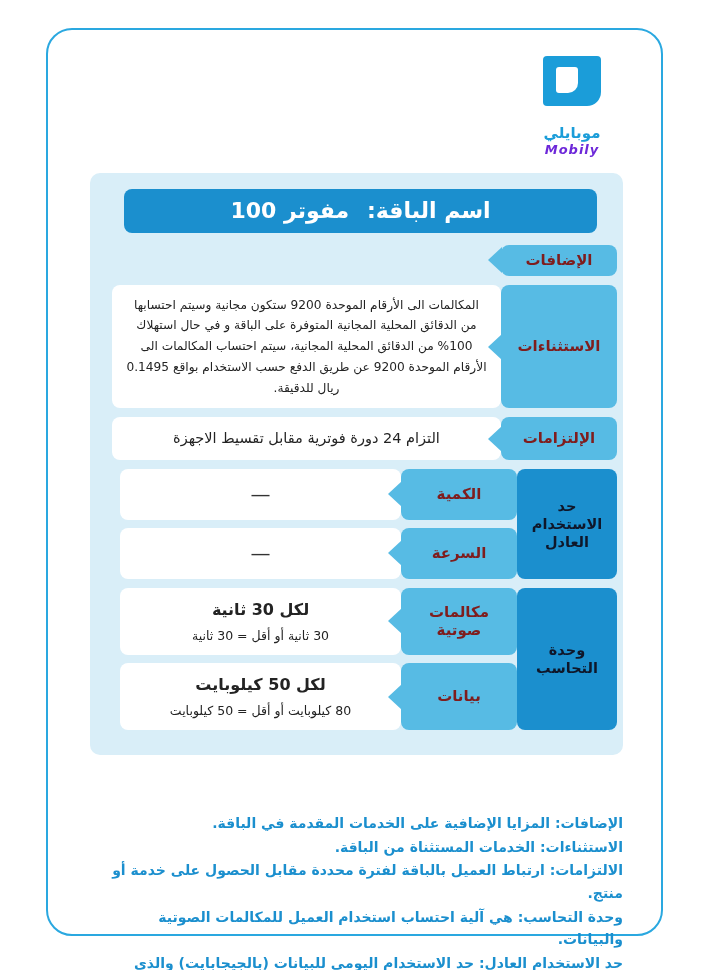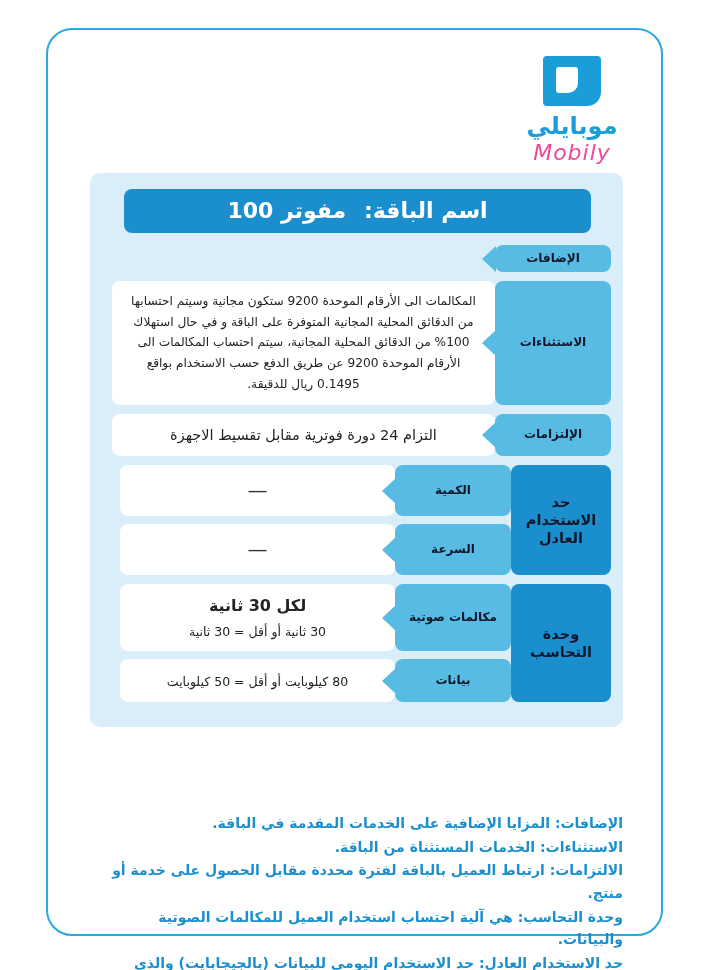--- a/index.html
+++ b/index.html
@@ -53,44 +53,44 @@
     content: "";
     position: absolute;
     left: 13px;
     top: 11px;
     width: 22px;
     height: 26px;
     background: #ffffff;
     border-radius: 3px 3px 10px 3px;
   }
   .logo-ar {
-    margin-top: 6px;
-    font-size: 24px;
+    margin-top: 18px;
+    font-size: 15px;
     font-weight: bold;
     color: #1b9dd9;
     letter-spacing: 0px;
     text-align: center;
   }
   .logo-en {
-    font-size: 22px;
-    font-weight: normal;
-    color: #ec4899;
+    font-size: 13px;
+    font-weight: bold;
+    color: #6d28d9;
     font-style: italic;
     letter-spacing: 1px;
   }
 
   
   .panel {
     position: absolute;
     left: 42px;
     top: 143px;
     width: 533px;
     background: #d9eef8;
     border-radius: 10px;
-    padding: 12px 12px 16px 14px;
+    padding: 12px 6px 16px 14px;
     box-sizing: border-box;
   }
 
   .title-bar {
     background: #1b8fce;
     color: #ffffff;
     border-radius: 8px;
     height: 44px;
     line-height: 44px;
     text-align: center;
@@ -123,29 +123,29 @@
     font-weight: bold;
     padding: 6px 4px;
     box-sizing: border-box;
     line-height: 1.25;
   }
   .cat.tall { width: 100px; }
 
   
   .sub {
     background: #57bbe4;
-    color: #0f172a;
+    color: #7f1d1d;
     border-radius: 8px;
     width: 116px;
     min-width: 116px;
     display: flex;
     align-items: center;
     justify-content: center;
     text-align: center;
-    font-size: 12px;
+    font-size: 15px;
     font-weight: bold;
     position: relative;
     padding: 6px 6px;
     box-sizing: border-box;
     line-height: 1.25;
   }
   .sub::after {
     content: "";
     position: absolute;
     left: -13px;
@@ -265,20 +265,21 @@
               <div>
                 <span class="big">لكل 30 ثانية</span>
                 <span class="small">30 ثانية أو أقل = 30 ثانية</span>
               </div>
             </div>
           </div>
           <div class="row">
             <div class="sub">بيانات</div>
             <div class="val">
               <div>
+                <span class="big">لكل 50 كيلوبايت</span>
                 <span class="small">80 كيلوبايت أو أقل = 50 كيلوبايت</span>
               </div>
             </div>
           </div>
         </div>
       </div>
 
     </div>
 
     <div class="notes">

